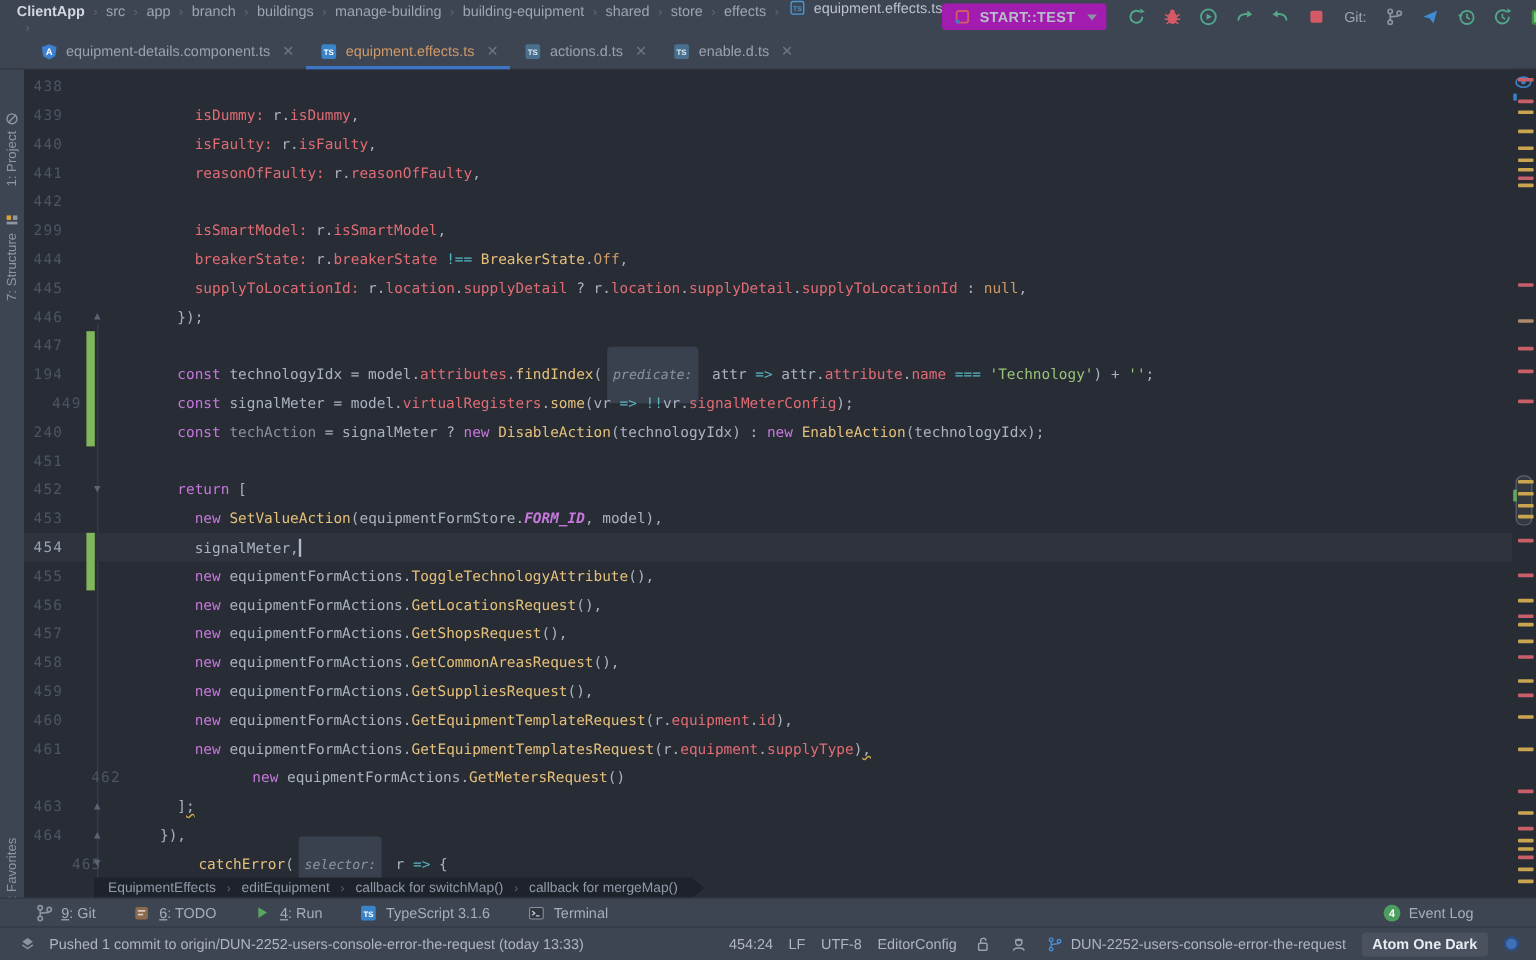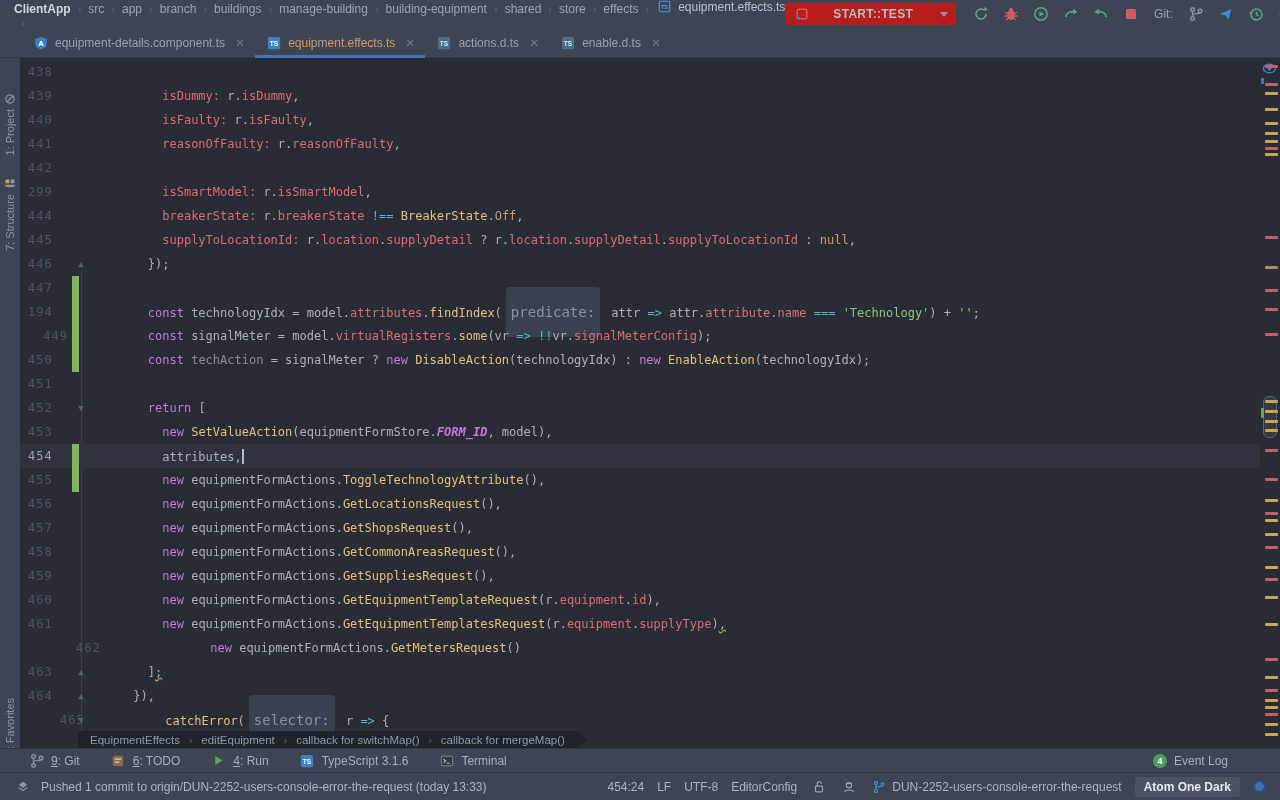--- a/index.html
+++ b/index.html
@@ -9,21 +9,21 @@
   #stage { position:relative; width:1280px; height:800px; }
 
   
   #topbar { left:0; top:0; width:1280px; height:28px; background:#3d4452;
     display:flex; align-items:center; padding-left:14px; font-size:12px; color:#9da5b4; }
   .bc-item { white-space:nowrap; }
   .bc-root { color:#d3d8e0; font-weight:bold; }
   .bc-sep { color:#5f6878; margin:0 7px; font-size:11px; }
   .bc-file { color:#bcc3cf; display:inline-flex; align-items:center; gap:5px; }
 
-  #runbox { display:flex; align-items:center; gap:23px; background:#b91c1c;
+  #runbox { display:flex; align-items:center; gap:6px; background:#a21caf;
     border-radius:3px; height:22px; padding:0 8px; margin-left:auto; }
   #runbox .cfg { color:#b6bdc9; font-weight:bold; font-size:12px; letter-spacing:.3px; }
   .dd-arrow { width:0; height:0; border-left:4px solid transparent; border-right:4px solid transparent;
     border-top:5px solid #8b93a2; margin-left:4px; }
   #topicons { display:flex; align-items:center; gap:13px; padding:0 12px 0 16px; }
   .ticon { width:17px; height:17px; display:inline-flex; align-items:center; justify-content:center; }
   .gitlabel { color:#9da5b4; font-size:12px; margin:0 2px; }
 
   
   #tabbar { left:0; top:28px; width:1280px; height:30px; background:#3d4452;
@@ -52,21 +52,21 @@
   .tk-k { color:#c678dd; }
   .tk-p { color:#e06c75; }
   .tk-f { color:#e5c07b; }
   .tk-s { color:#98c379; }
   .tk-n { color:#d19a66; }
   .tk-o { color:#56b6c2; }
   .tk-dim { color:#8a919e; }
   .tk-ci { color:#c678dd; font-style:italic; font-weight:bold; }
   .tk-w { color:#abb2bf; text-decoration:underline; text-decoration-style:wavy; text-decoration-color:#c8a84f; }
   .hintchip { background:#3a414e; color:#8b93a2; border-radius:3px; padding:17px 5px; margin:0 4px;
-    font-size:14px; }
+    font-size:11px;font-style:italic; }
   .caret { display:inline-block; width:2px; height:15px; background:#b0bac9; vertical-align:text-bottom; }
   .changebar { position:absolute; left:52px; width:7px; background:#81b65c; }
   .foldline { position:absolute; left:61px; width:1px; background:#3a404c; }
   .foldmark { position:absolute; left:55px; width:12px; height:12px; color:#5a6374; font-size:9px;
     display:flex; align-items:center; justify-content:center; }
 
   
   #stripe { left:1260px; top:58px; width:20px; height:690px; background:#282c34; }
   .mark { position:absolute; left:5px; width:13px; height:3px; border-radius:1px; }
   .mark.r { background:#c75f6a; }
@@ -313,38 +313,38 @@
       </div>
       <div class="row" style="top: 242px;">
         <span class="num">194</span>
         <span class="code">        <span class="tk-k">const</span><span class="tk-d"> technologyIdx = model.</span><span class="tk-p">attributes</span><span class="tk-d">.</span><span class="tk-f">findIndex</span><span class="tk-d">(</span><span class="hintchip">predicate:</span><span class="tk-d"> attr </span><span class="tk-o">=&gt;</span><span class="tk-d"> attr.</span><span class="tk-p">attribute</span><span class="tk-d">.</span><span class="tk-p">name</span><span class="tk-d"> </span><span class="tk-o">===</span><span class="tk-d"> </span><span class="tk-s">'Technology'</span><span class="tk-d">) + </span><span class="tk-s">''</span><span class="tk-d">;</span></span>
       </div>
       <div class="row" style="top: 266px; text-align: right;">
         <span class="num">449</span>
         <span class="code">        <span class="tk-k">const</span><span class="tk-d"> signalMeter = model.</span><span class="tk-p">virtualRegisters</span><span class="tk-d">.</span><span class="tk-f">some</span><span class="tk-d">(vr </span><span class="tk-o">=&gt;</span><span class="tk-d"> </span><span class="tk-o">!!</span><span class="tk-d">vr.</span><span class="tk-p">signalMeterConfig</span><span class="tk-d">);</span></span>
       </div>
       <div class="row" style="top: 290px;">
-        <span class="num">450</span>
+        <span class="num">240</span>
         <span class="code">        <span class="tk-k">const</span><span class="tk-d"> </span><span class="tk-dim">techAction</span><span class="tk-d"> = signalMeter ? </span><span class="tk-k">new</span><span class="tk-d"> </span><span class="tk-f">DisableAction</span><span class="tk-d">(technologyIdx) : </span><span class="tk-k">new</span><span class="tk-d"> </span><span class="tk-f">EnableAction</span><span class="tk-d">(technologyIdx);</span></span>
       </div>
       <div class="row" style="top: 314px;">
         <span class="num">451</span>
         <span class="code"></span>
       </div>
       <div class="row" style="top: 338px;">
         <span class="num">452</span>
         <span class="code">        <span class="tk-k">return</span><span class="tk-d"> [</span></span>
       </div>
       <div class="row" style="top: 362px;">
         <span class="num">453</span>
         <span class="code">          <span class="tk-k">new</span><span class="tk-d"> </span><span class="tk-f">SetValueAction</span><span class="tk-d">(equipmentFormStore.</span><span class="tk-ci">FORM_ID</span><span class="tk-d">, model),</span></span>
       </div>
       <div class="row cur" style="top: 386px;">
         <span class="num">454</span>
-        <span class="code">          <span class="tk-d">attributes,</span><span class="caret"></span></span>
+        <span class="code">          <span class="tk-d">signalMeter,</span><span class="caret"></span></span>
       </div>
       <div class="row" style="top: 410px;">
         <span class="num">455</span>
         <span class="code">          <span class="tk-k">new</span><span class="tk-d"> equipmentFormActions.</span><span class="tk-f">ToggleTechnologyAttribute</span><span class="tk-d">(),</span></span>
       </div>
       <div class="row" style="top: 434px;">
         <span class="num">456</span>
         <span class="code">          <span class="tk-k">new</span><span class="tk-d"> equipmentFormActions.</span><span class="tk-f">GetLocationsRequest</span><span class="tk-d">(),</span></span>
       </div>
       <div class="row" style="top: 458px;">

